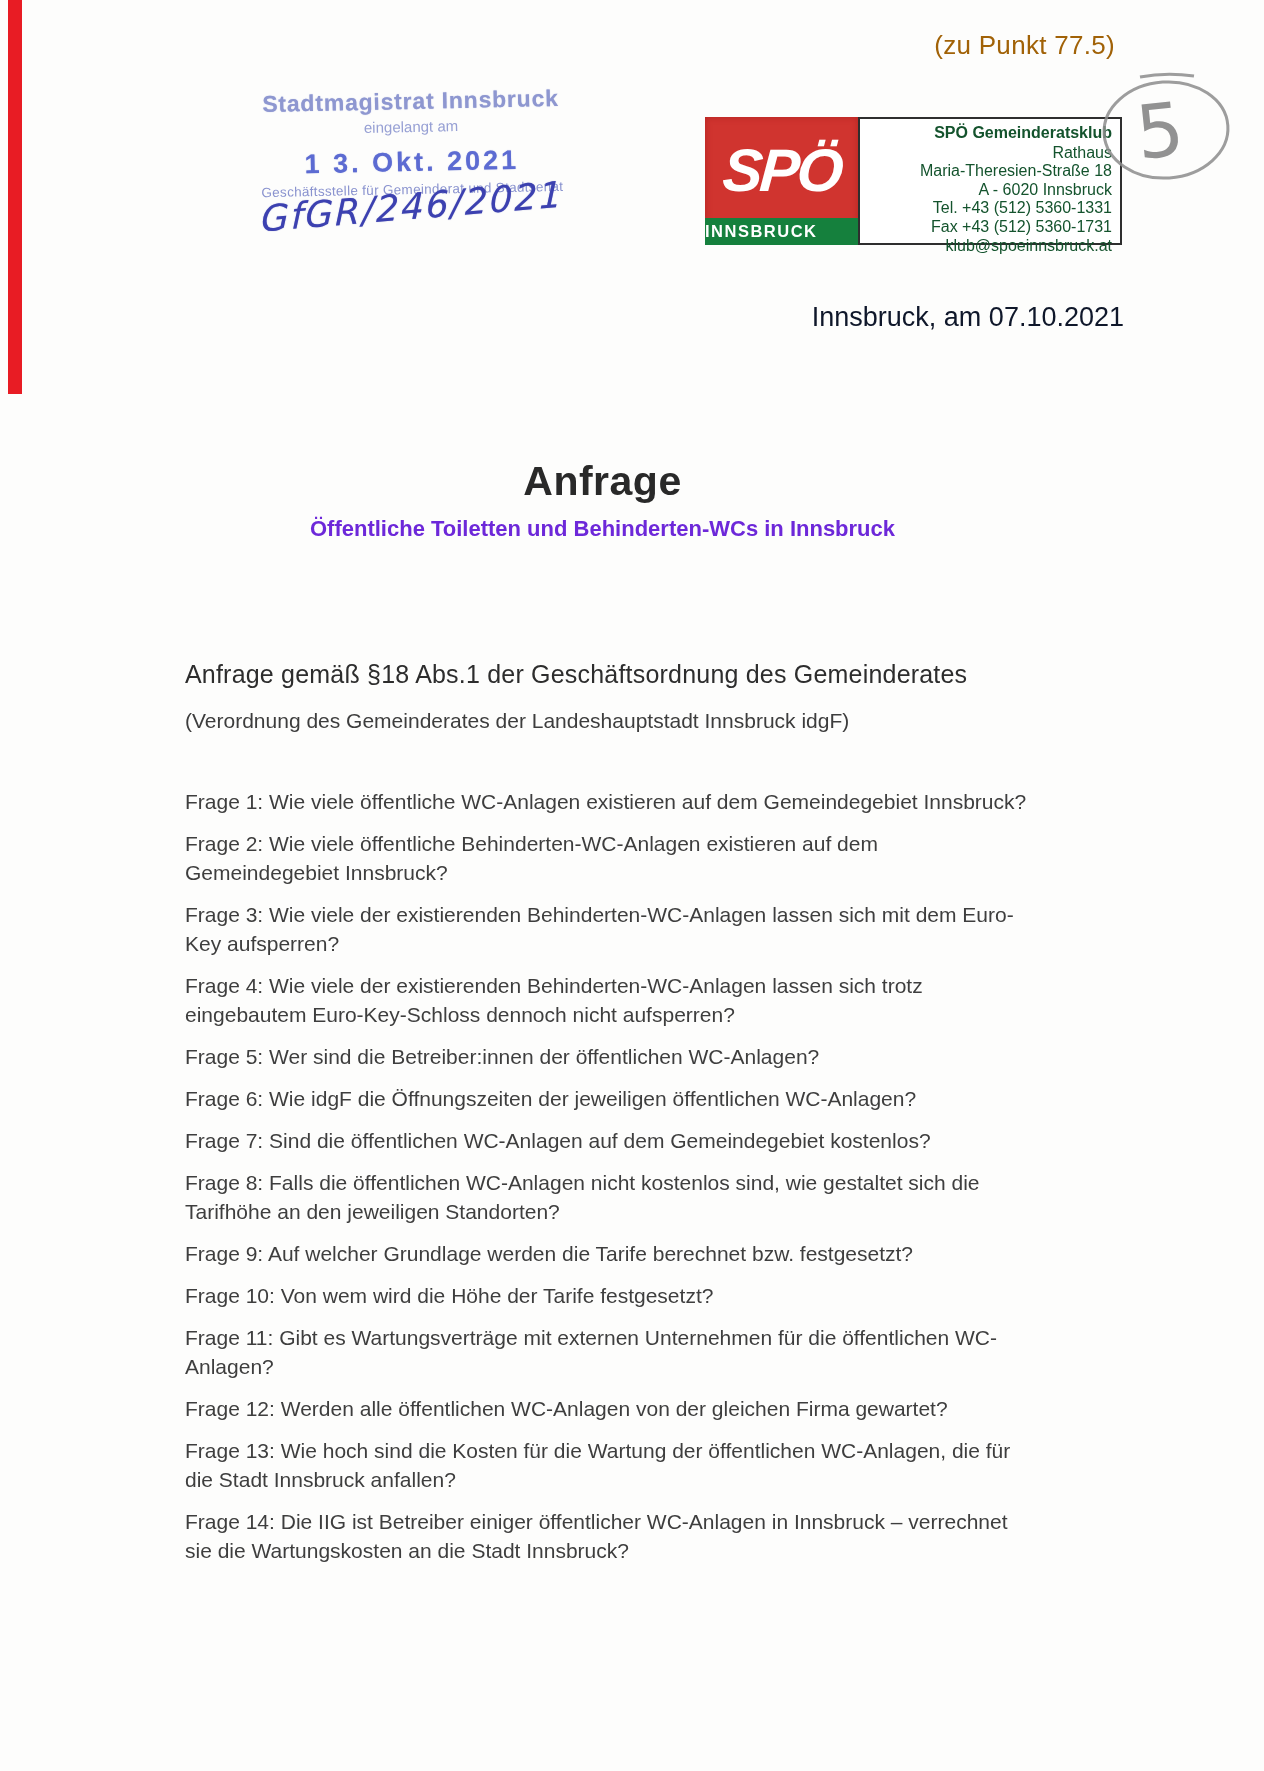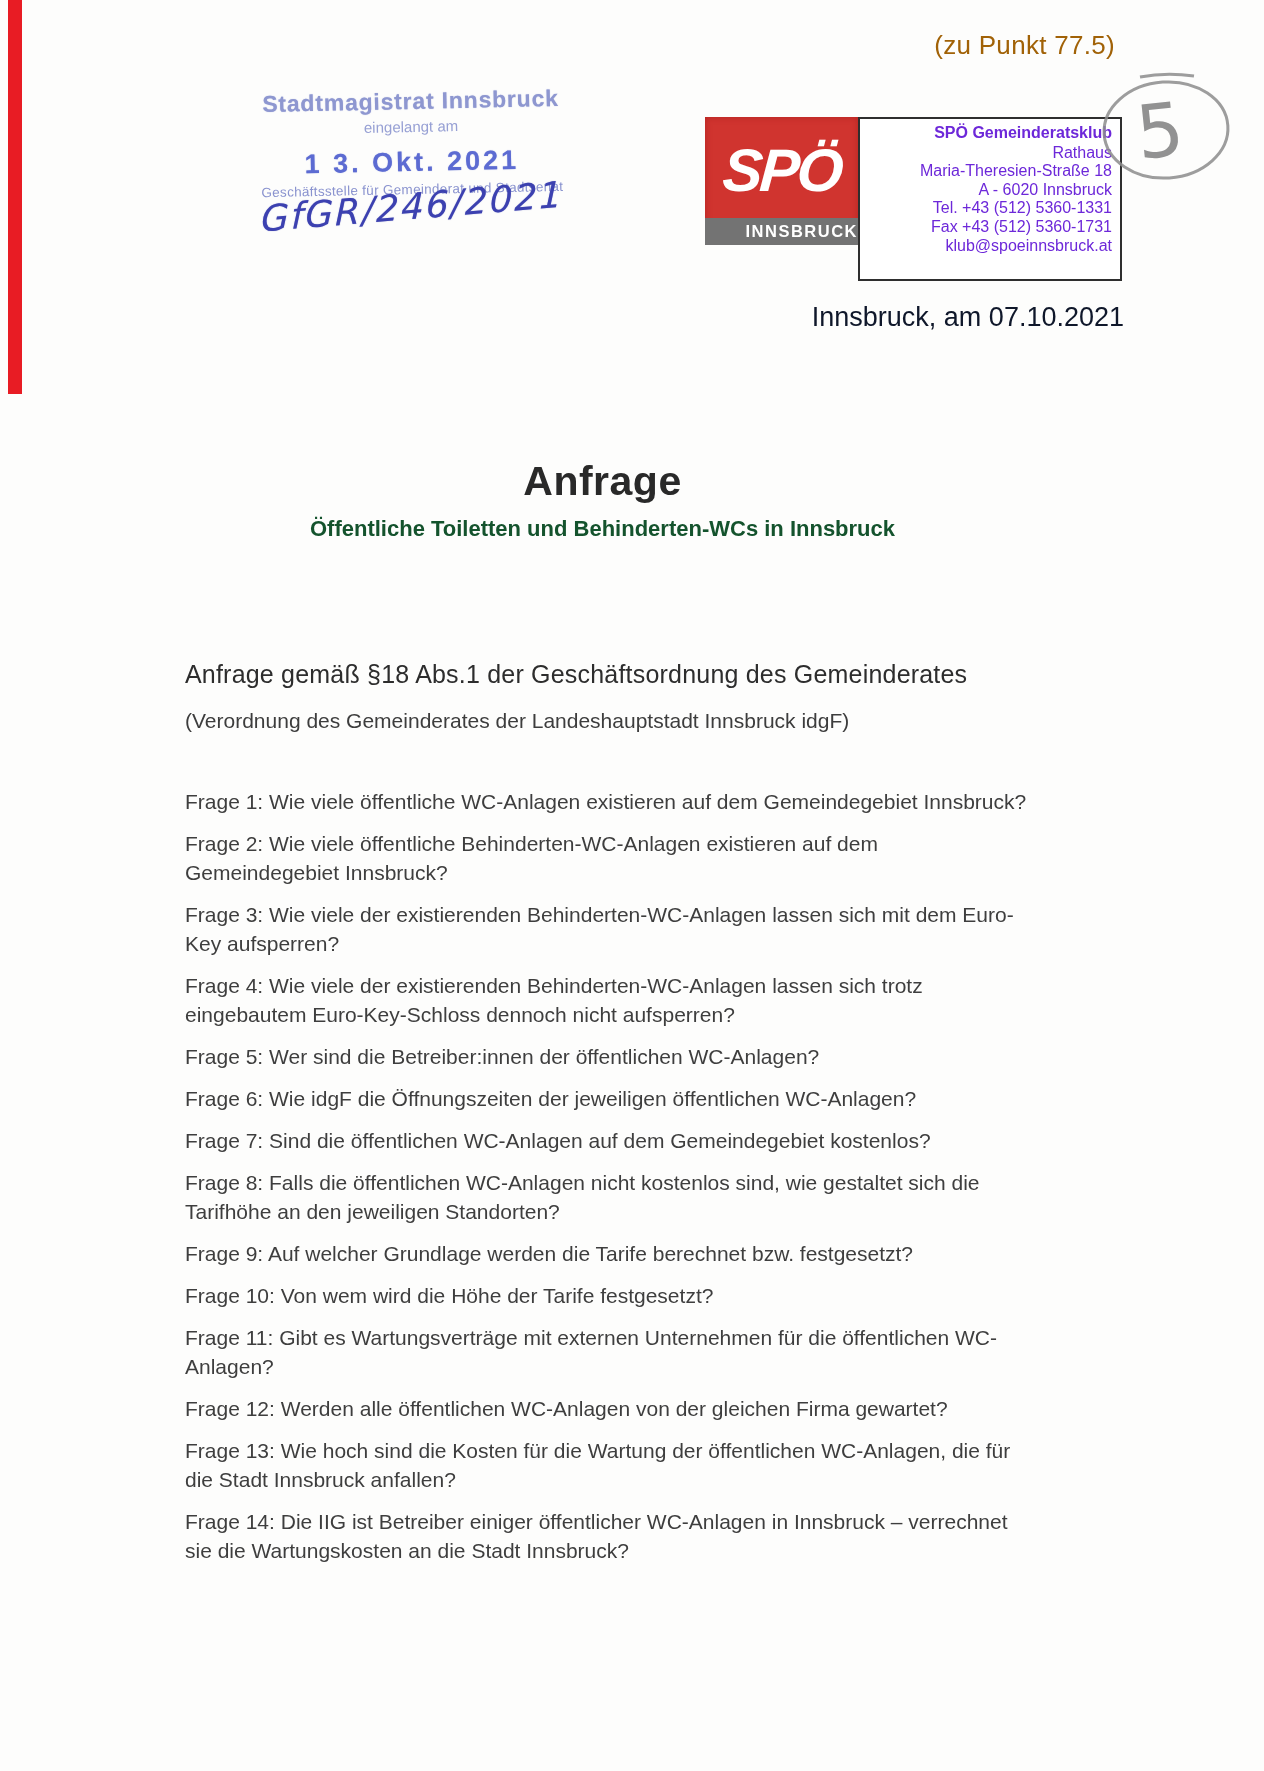--- a/index.html
+++ b/index.html
@@ -54,47 +54,47 @@
     width: 153px; height: 128px; background: #d0342f;
     position: relative; display: flex; align-items: center; justify-content: center;
     box-shadow: inset 0 0 6px rgba(150,20,20,.5);
   }
   .spo-logo .spo-word {
     font-size: 60px; font-weight: bold; font-style: italic; color: #ffffff;
     letter-spacing: -3px; margin-top: -22px; transform: skewX(-4deg);
   }
   .spo-logo .spo-city {
     position: absolute; bottom: 0; left: 0; right: 0; height: 27px;
-    background: #737373; color: #fff; font-weight: bold; font-size: 16.5px;
-    letter-spacing: 1.5px; text-align: right; line-height: 27px;
+    background: #15803d; color: #fff; font-weight: bold; font-size: 16.5px;
+    letter-spacing: 1.5px; text-align: left; line-height: 27px;
   }
   .contact-box {
-    width: 264px; height: 164px; box-sizing: border-box;
+    width: 264px; height: 128px; box-sizing: border-box;
     border: 2px solid #2e2e2e; background: #fff;
     padding: 5px 8px 0 20px; text-align: right;
-    font-size: 16px; line-height: 18.6px; color: #6d28d9;
+    font-size: 16px; line-height: 18.6px; color: #14532d;
   }
   .contact-box .cl0 { font-weight: bold; margin-bottom: 1px; }
 
   
   .circled-five { position: absolute; left: 1096px; top: 68px; width: 140px; height: 118px; }
 
   .date-line {
     position: absolute; top: 302px; right: 140px;
     font-size: 27px; color: #0f172a;
   }
 
   .doc-title {
     position: absolute; top: 458px; left: 185px; width: 835px;
     text-align: center; font-size: 41px; font-weight: bold;
     color: #292929; letter-spacing: 0.5px;
   }
   .doc-subtitle {
     position: absolute; top: 516px; left: 185px; width: 835px;
-    text-align: center; font-size: 22px; font-weight: bold; color: #14532d;
+    text-align: center; font-size: 22px; font-weight: bold; color: #6d28d9;
   }
 
   .section-heading {
     position: absolute; top: 660px; left: 185px; width: 900px;
     font-size: 25px; font-weight: normal; color: #2d2d2d; letter-spacing: 0.2px;
   }
   .section-subheading {
     position: absolute; top: 709px; left: 185px; width: 900px;
     font-size: 21px; color: #3d3d3d;
   }

